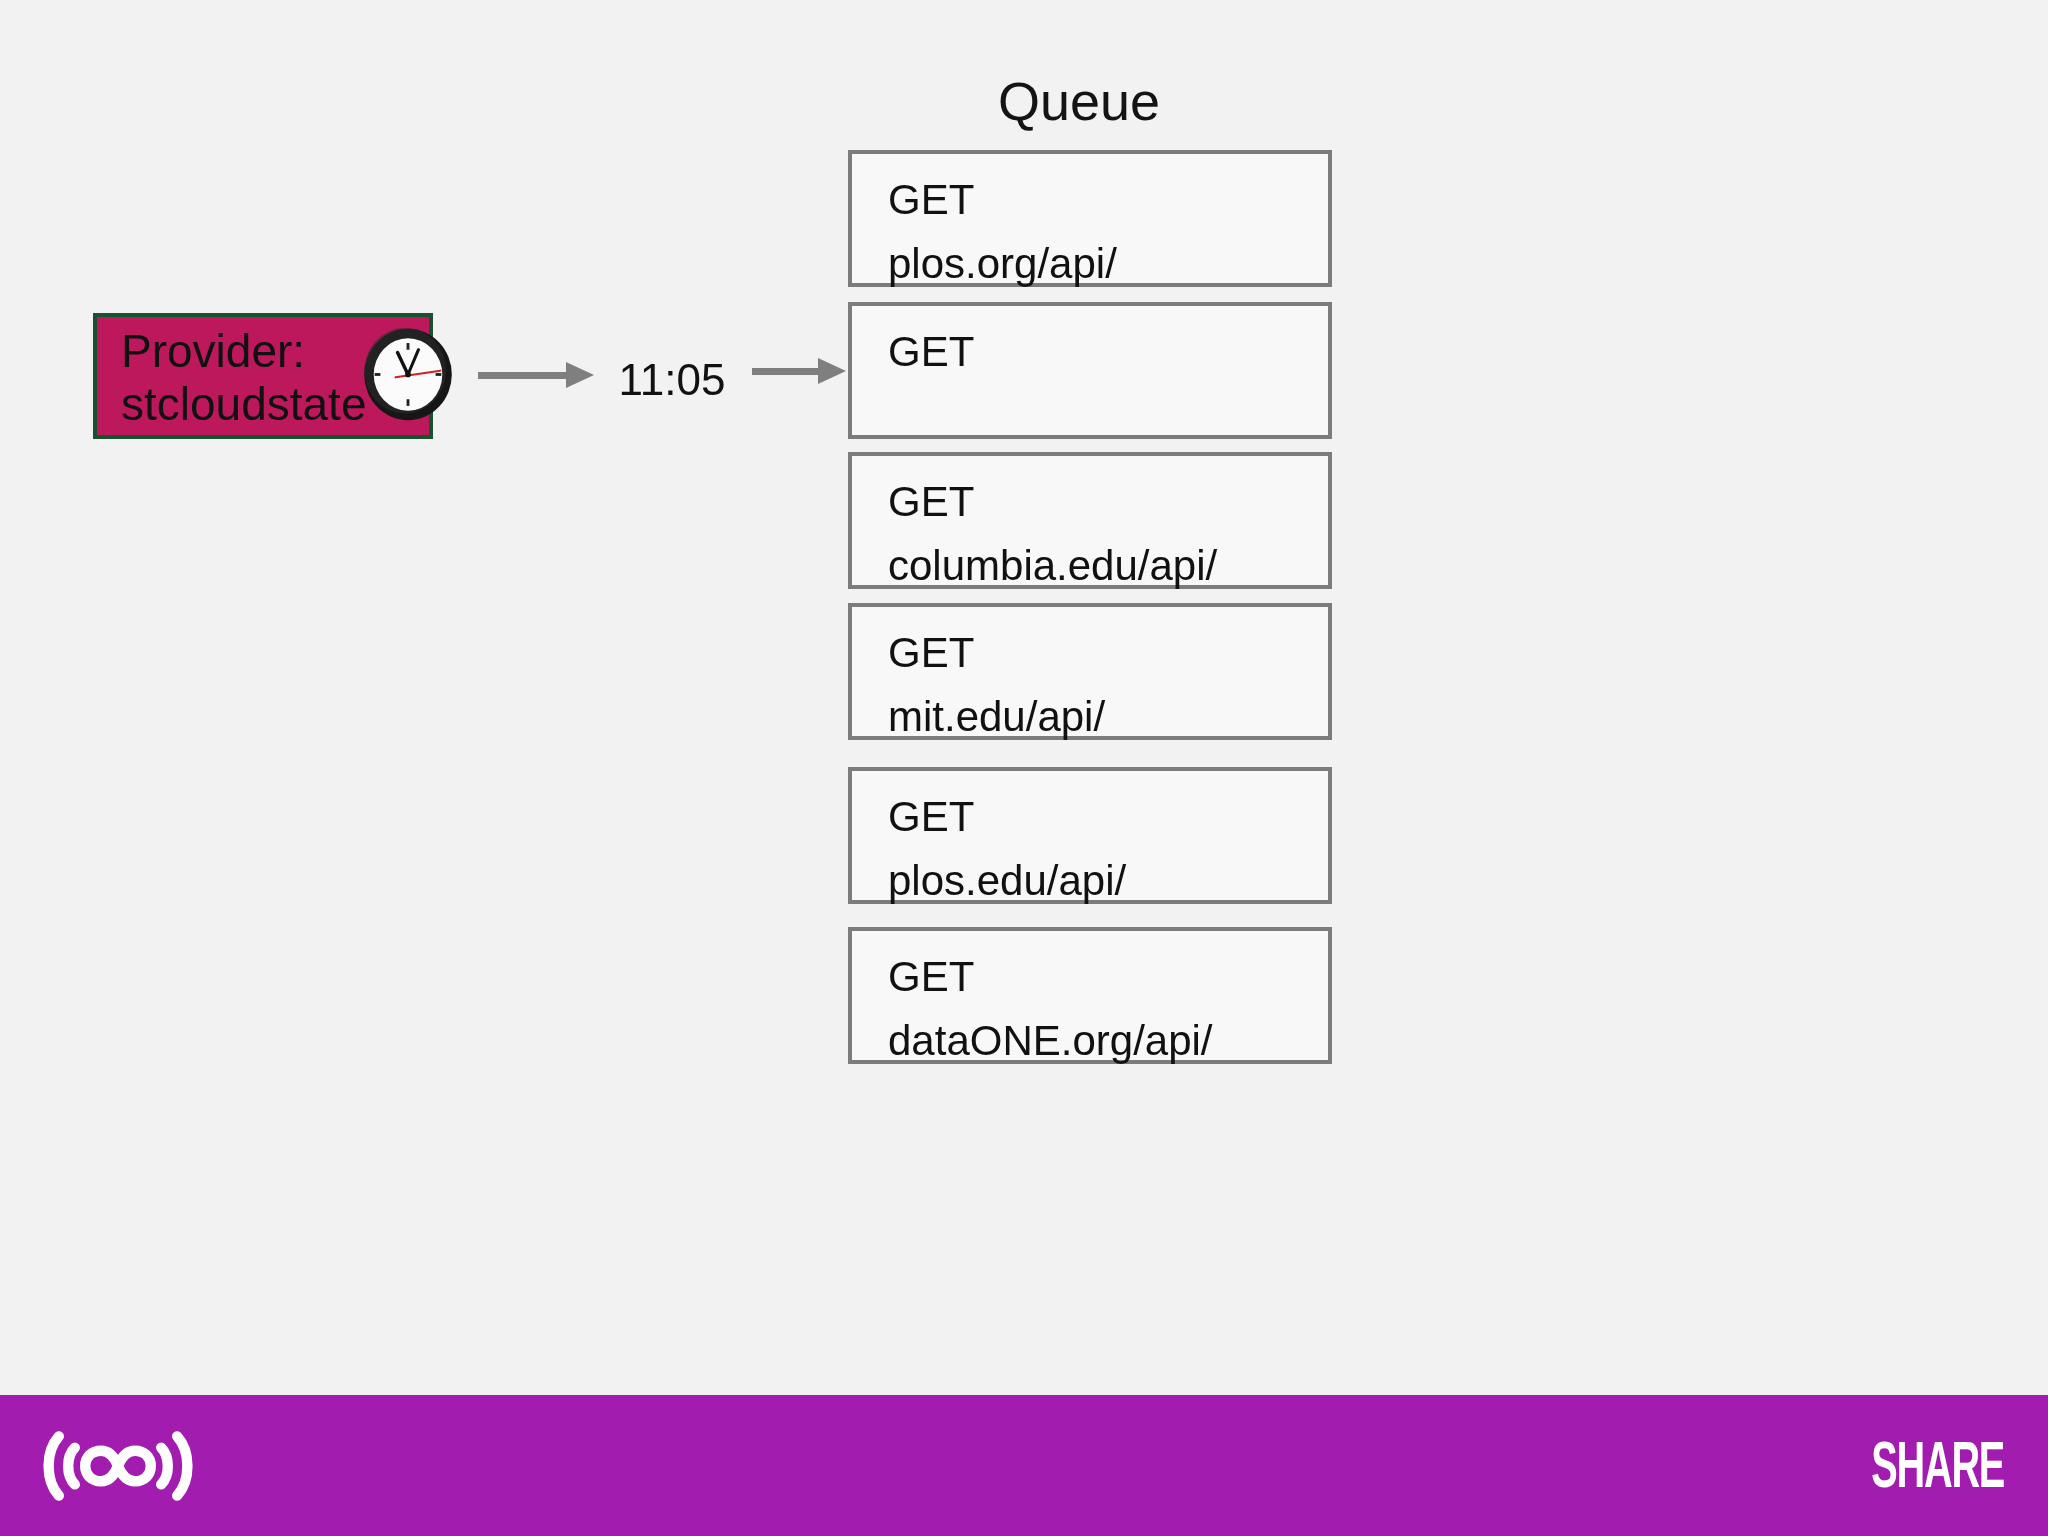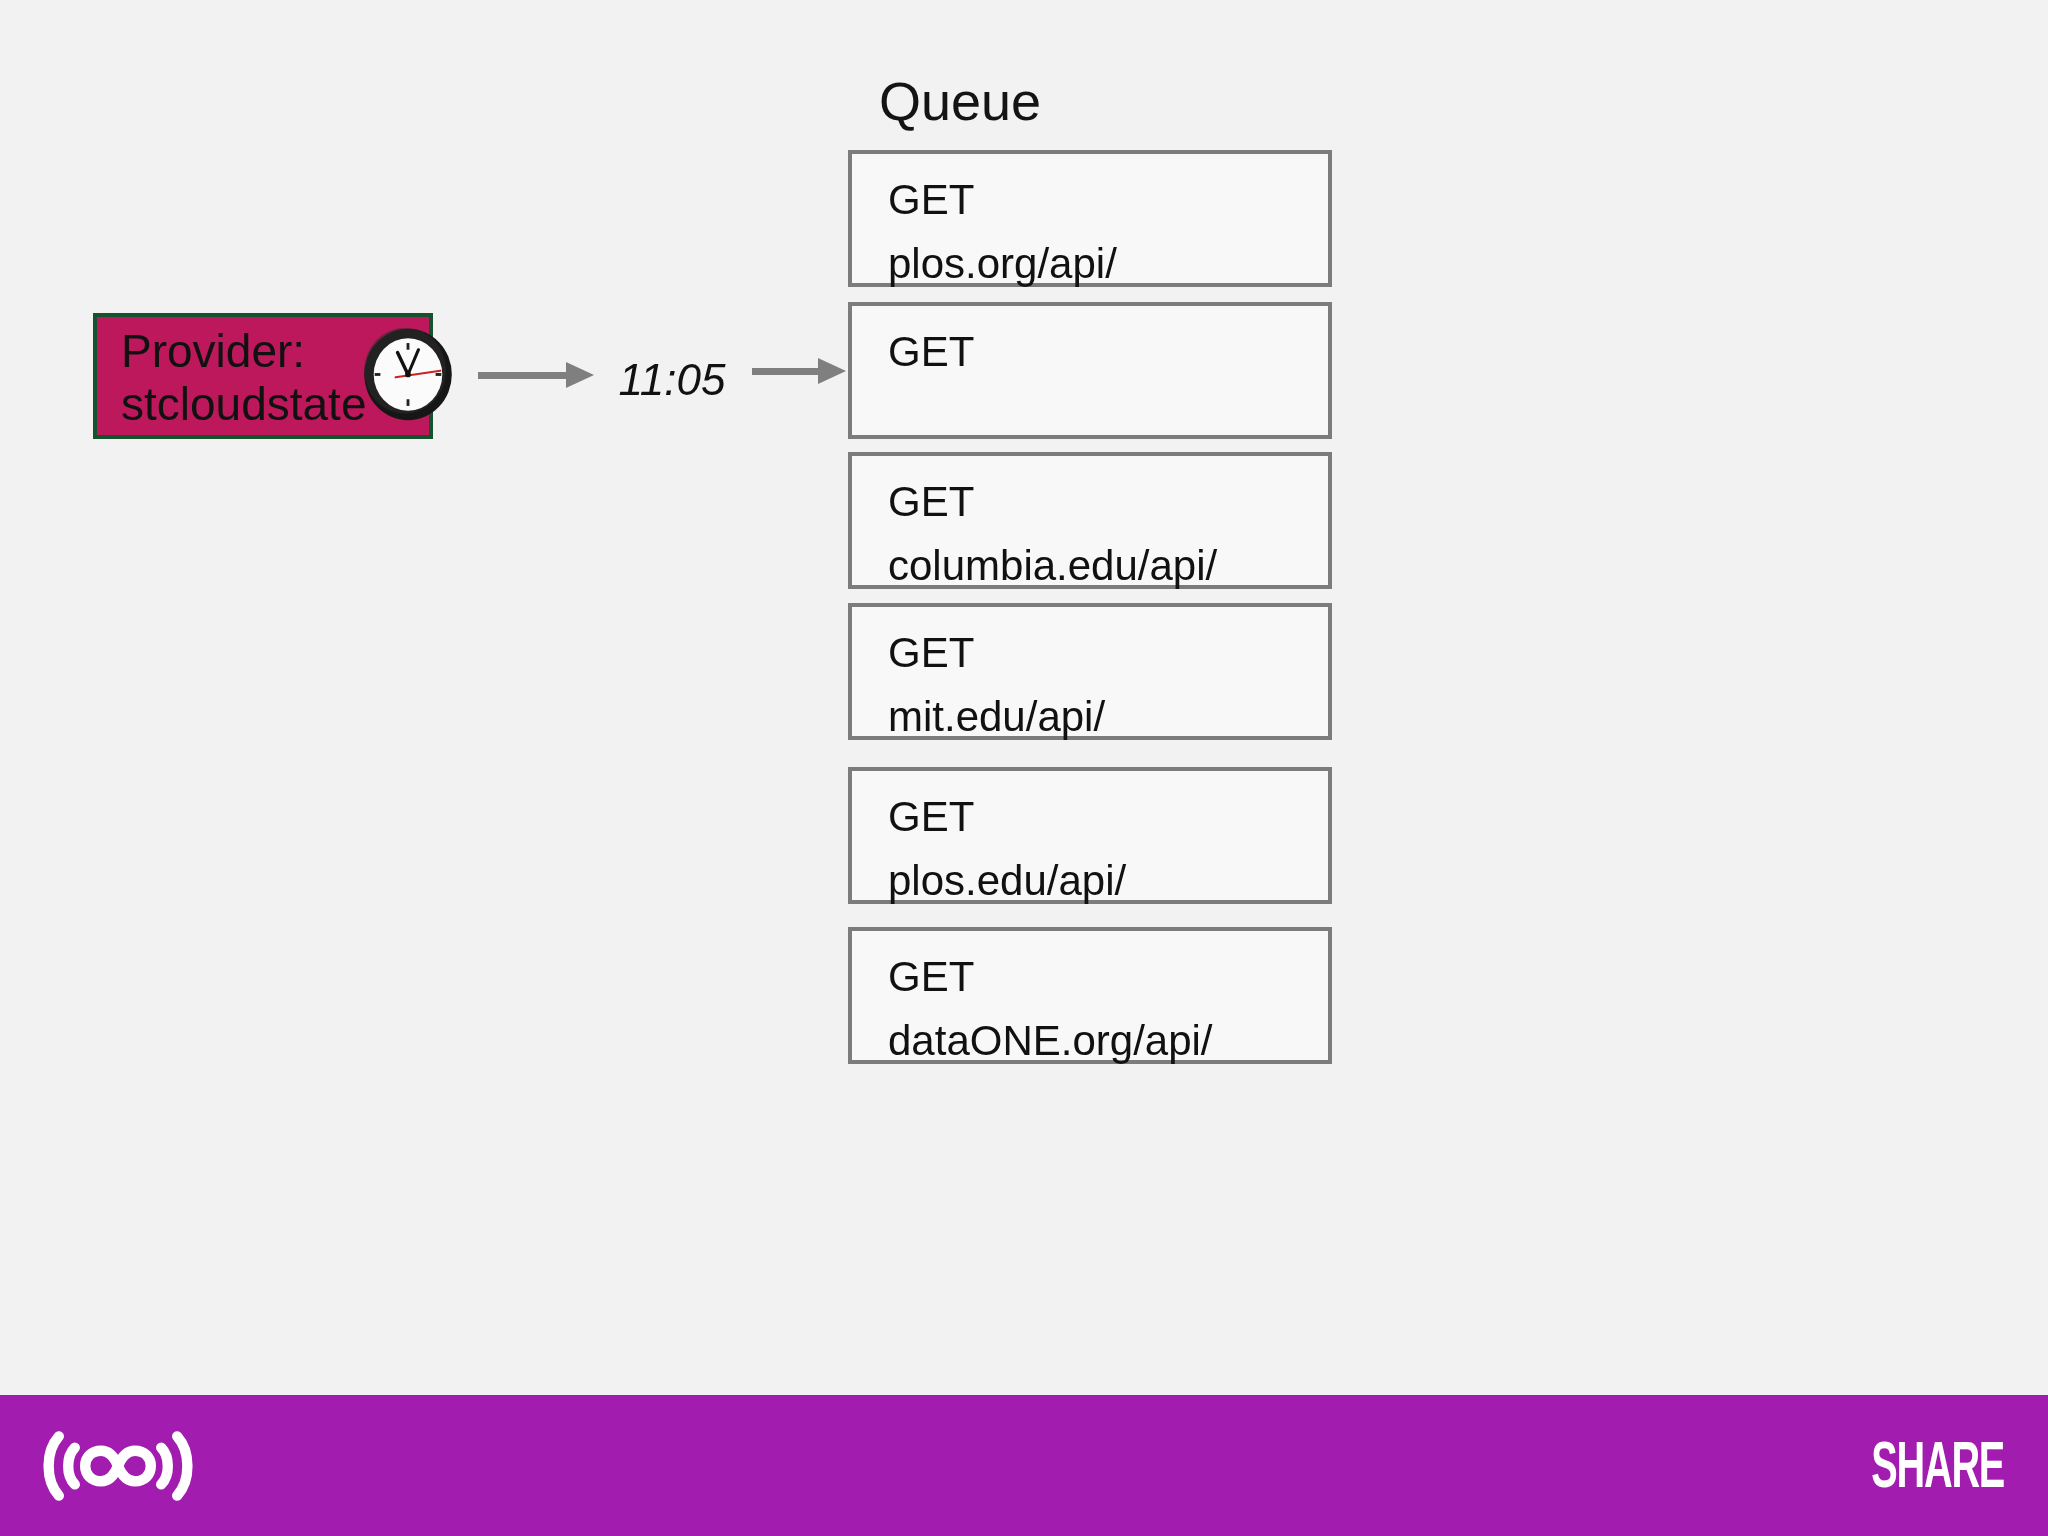--- a/index.html
+++ b/index.html
@@ -8,21 +8,21 @@
     background:#f2f2f3;
     font-family:"Liberation Sans", sans-serif;
     color:#111;
     overflow:hidden;
     position:relative;
   }
   .stage{position:absolute;inset:0;}
 
   .slide-title{
     position:absolute;left:879px;top:72px;width:400px;
-    text-align:left;font-size:54px;line-height:1.1;color:#141414;
+    text-align:center;font-size:54px;line-height:1.1;color:#141414;
   }
 
   
   .qbox{
     position:absolute;left:848px;width:484px;height:137px;
     box-sizing:border-box;
     background:#f8f8f9;
     border:4px solid #7c7c7c;
     padding:14px 10px 0 36px;
   }
@@ -42,21 +42,21 @@
   
   .arrow-line{position:absolute;height:7px;background:#7f7f7f;}
   .arrow-head{
     position:absolute;width:0;height:0;
     border-top:13px solid transparent;
     border-bottom:13px solid transparent;
     border-left:28px solid #7f7f7f;
   }
   .time-label{
     position:absolute;left:600px;top:358px;width:144px;
-    text-align:center;font-size:44px;line-height:44px;font-style:italic;
+    text-align:center;font-size:44px;line-height:44px;
   }
 
   
   .footer{
     position:absolute;left:0;top:1395px;width:2048px;height:141px;
     background:#a21caf;
   }
   .footer-logo{position:absolute;left:30px;top:31px;width:176px;height:80px;}
   .footer-wordmark{
     position:absolute;right:44px;top:34px;

